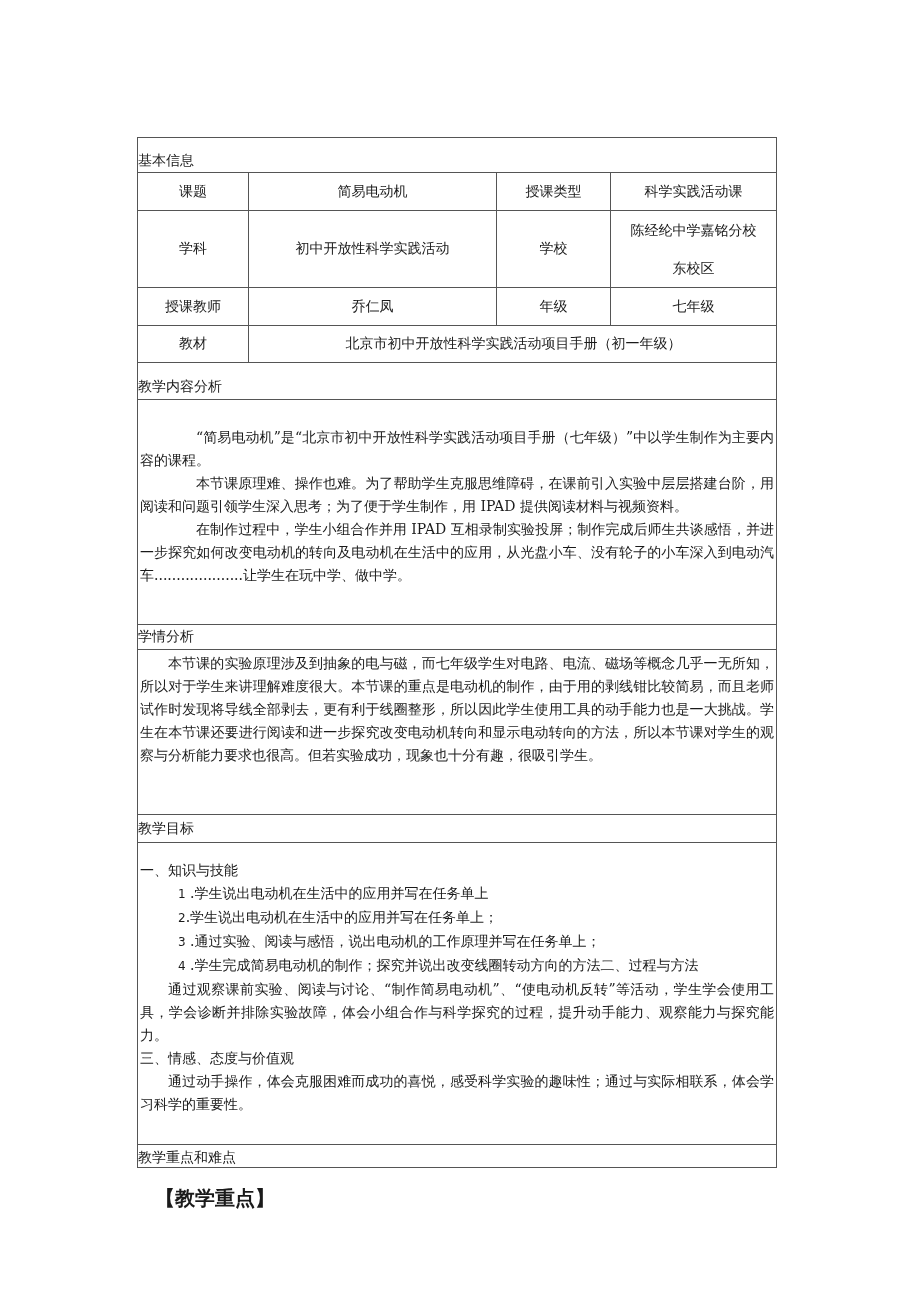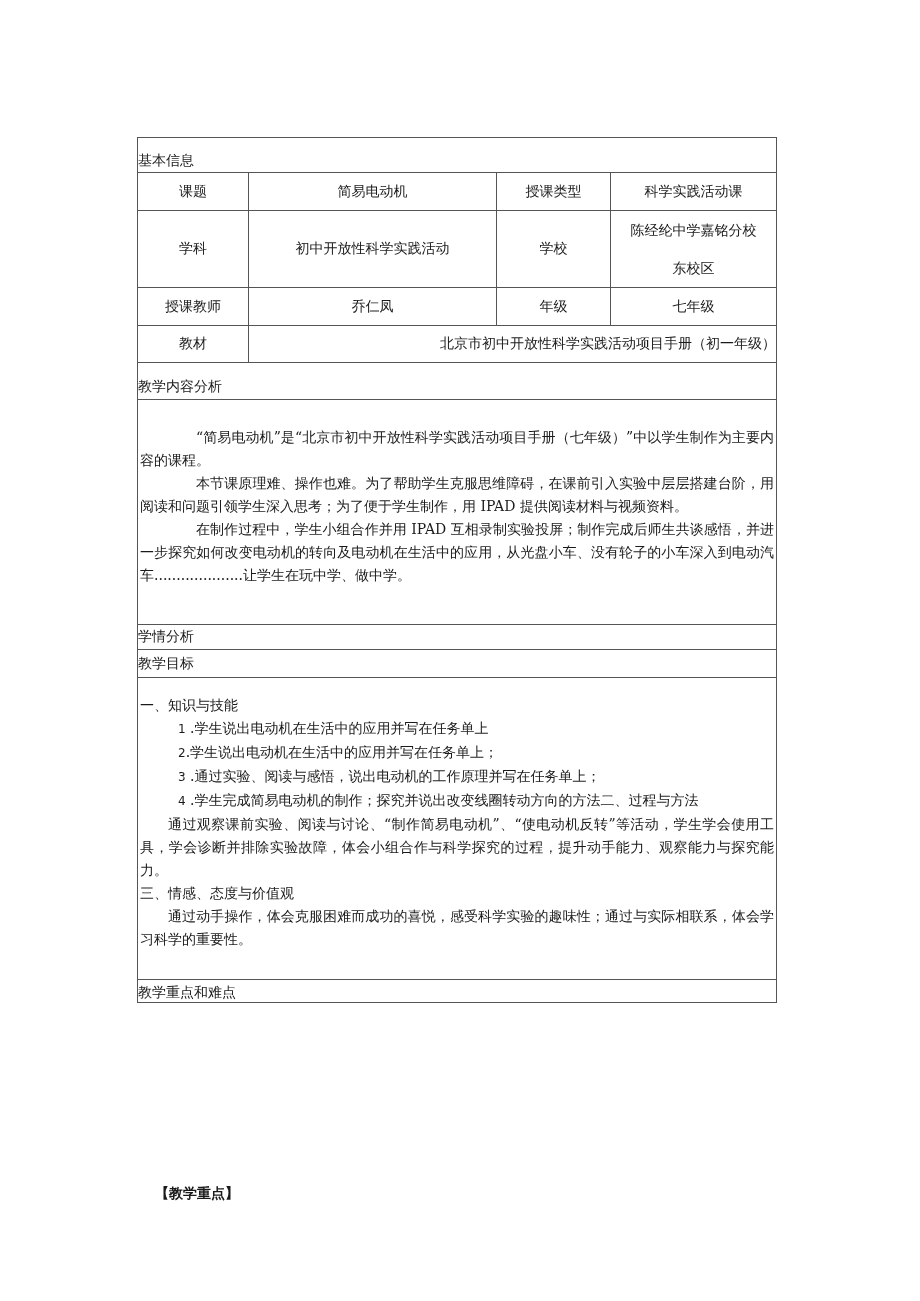--- a/index.html
+++ b/index.html
@@ -6,28 +6,28 @@
   body { width: 920px; height: 1301px; position: relative; overflow: hidden;
          font-family: "DejaVu Serif", "Liberation Serif", serif; color: #1a1a1a; }
   .page { position: absolute; left: 0; top: 0; width: 920px; height: 1301px; }
   table.doc { position: absolute; left: 137px; top: 137px; width: 639px;
               border-collapse: collapse; table-layout: fixed; }
   table.doc td { border: 1.5px solid #555; padding: 0; font-size: 14px; vertical-align: middle; }
   .sec-title { font-family: "DejaVu Sans", "Liberation Sans", sans-serif; }
   .sec-big { font-size: 17px; }
   .sec-small { font-size: 14px; }
   .center { text-align: center; }
-  .left { text-align: right; padding-left: 2px !important; }
+  .left { text-align: center; padding-left: 2px !important; }
   .body-text { font-size: 14px; line-height: 23px; text-align: justify; padding: 0 2px !important; vertical-align: top !important; }
   .body-text p { margin: 0; }
   .ind2 { text-indent: 28px; }
   .ind3 { text-indent: 56px; }
   .ind-num { padding-left: 38px; }
   .sans { font-family: "DejaVu Sans", "Liberation Sans", sans-serif; font-size: 12px; }
-  .footer-label { position: absolute; left: 155px; top: 1185px; font-size: 14px;
+  .footer-label { position: absolute; left: 155px; top: 1185px; font-size: 20px;
                   font-family: "DejaVu Sans", "Liberation Sans", sans-serif; font-weight: bold; }
 </style>
 </head>
 <body>
 
 <div class="page">
   <table class="doc">
     <colgroup>
       <col style="width:111px">
         <col style="width:248px">
@@ -69,20 +69,25 @@
     <tr style="height:225px">
       <td colspan="4" class="body-text" style="padding-top:26px !important;">
         <p class="ind3">“简易电动机”是“北京市初中开放性科学实践活动项目手册（七年级）”中以学生制作为主要内容的课程。</p>
         <p class="ind3">本节课原理难、操作也难。为了帮助学生克服思维障碍，在课前引入实验中层层搭建台阶，用阅读和问题引领学生深入思考；为了便于学生制作，用 IPAD 提供阅读材料与视频资料。</p>
         <p class="ind3">在制作过程中，学生小组合作并用 IPAD 互相录制实验投屏；制作完成后师生共谈感悟，并进一步探究如何改变电动机的转向及电动机在生活中的应用，从光盘小车、没有轮子的小车深入到电动汽车....................让学生在玩中学、做中学。</p>
       </td>
     </tr>
     <tr style="height:25px">
       <td colspan="4" class="sec-title sec-small">学情分析</td>
     </tr>
+    <tr style="height:165px">
+      <td colspan="4" class="body-text" style="padding-top:2px !important;">
+        <p class="ind2">本节课的实验原理涉及到抽象的电与磁，而七年级学生对电路、电流、磁场等概念几乎一无所知，所以对于学生来讲理解难度很大。本节课的重点是电动机的制作，由于用的剥线钳比较简易，而且老师试作时发现将导线全部剥去，更有利于线圈整形，所以因此学生使用工具的动手能力也是一大挑战。学生在本节课还要进行阅读和进一步探究改变电动机转向和显示电动转向的方法，所以本节课对学生的观察与分析能力要求也很高。但若实验成功，现象也十分有趣，很吸引学生。</p>
+      </td>
+    </tr>
     <tr style="height:28px">
       <td colspan="4" class="sec-title sec-small">教学目标</td>
     </tr>
     <tr style="height:302px">
       <td colspan="4" class="body-text" style="padding-top:16px !important;">
         <p>一、知识与技能</p>
         <p class="ind-num"><span class="sans">1</span> <span>.学生说出电动机在生活中的应用并写在任务单上</span></p>
         <p class="ind-num"><span class="sans">2</span><span>.学生说出电动机在生活中的应用并写在任务单上；</span></p>
         <p class="ind-num"><span class="sans">3</span> <span>.通过实验、阅读与感悟，说出电动机的工作原理并写在任务单上；</span></p>
         <p class="ind-num"><span class="sans">4</span> <span>.学生完成简易电动机的制作；探究并说出改变线圈转动方向的方法二、过程与方法</span></p>

